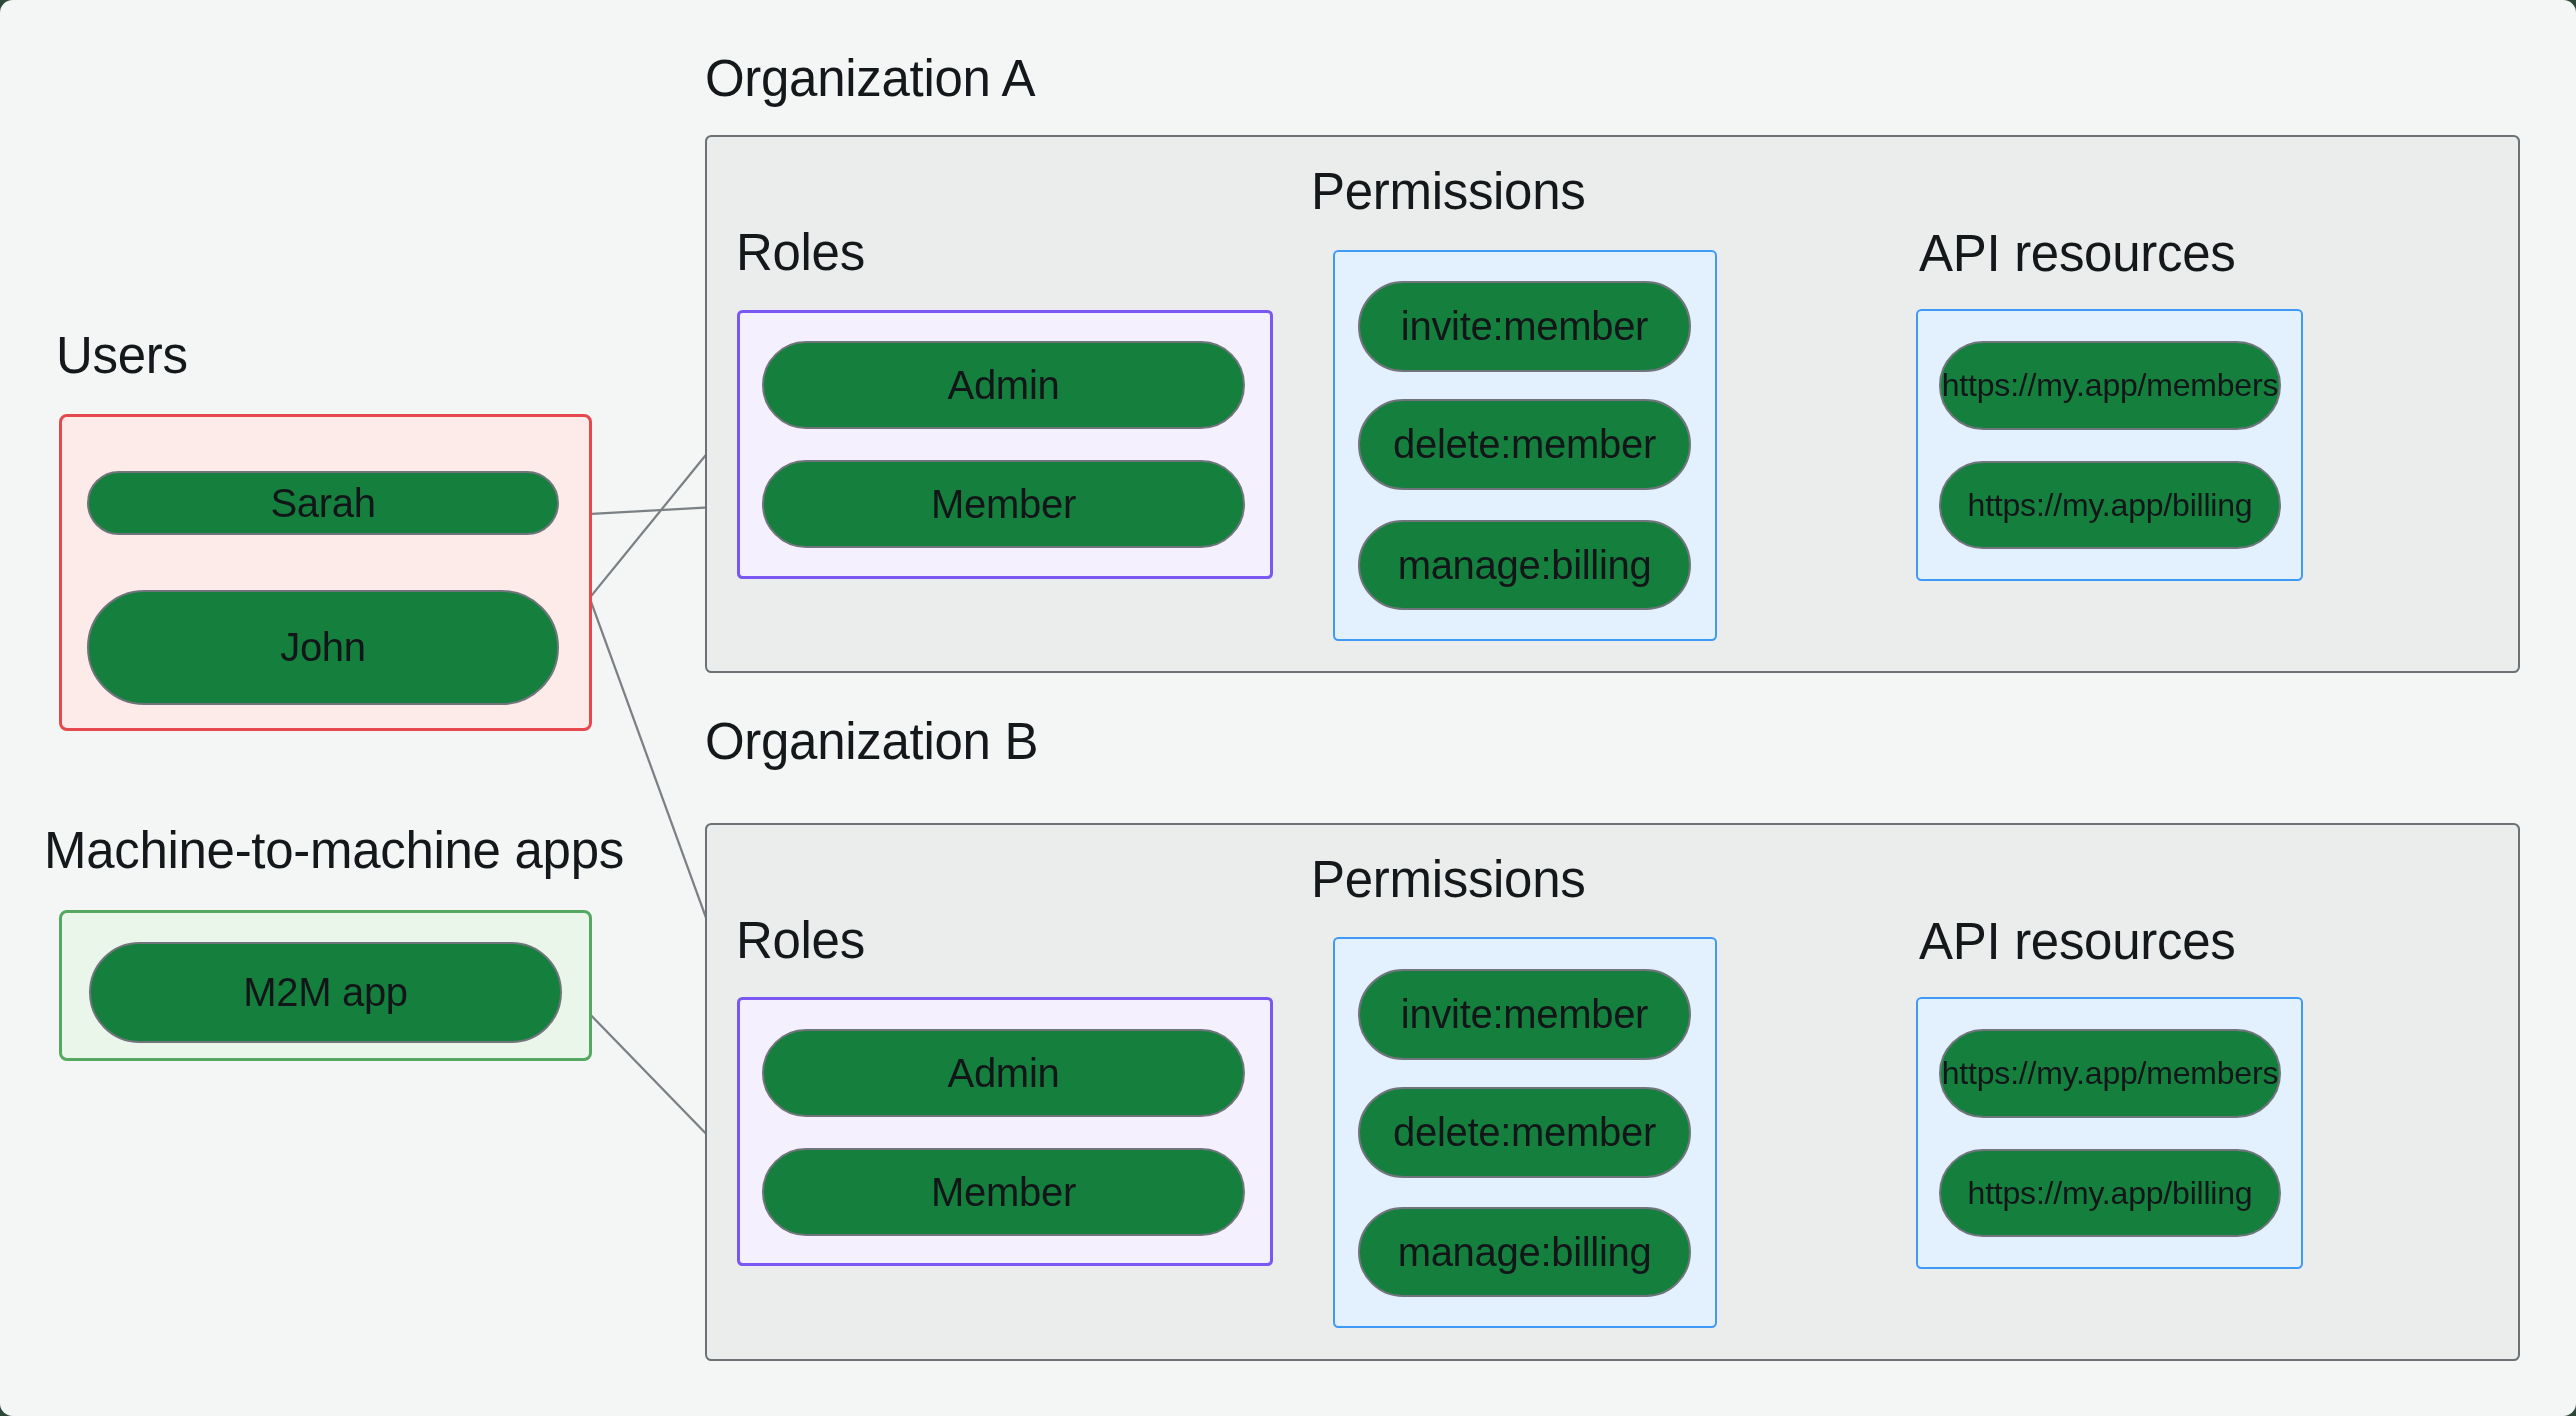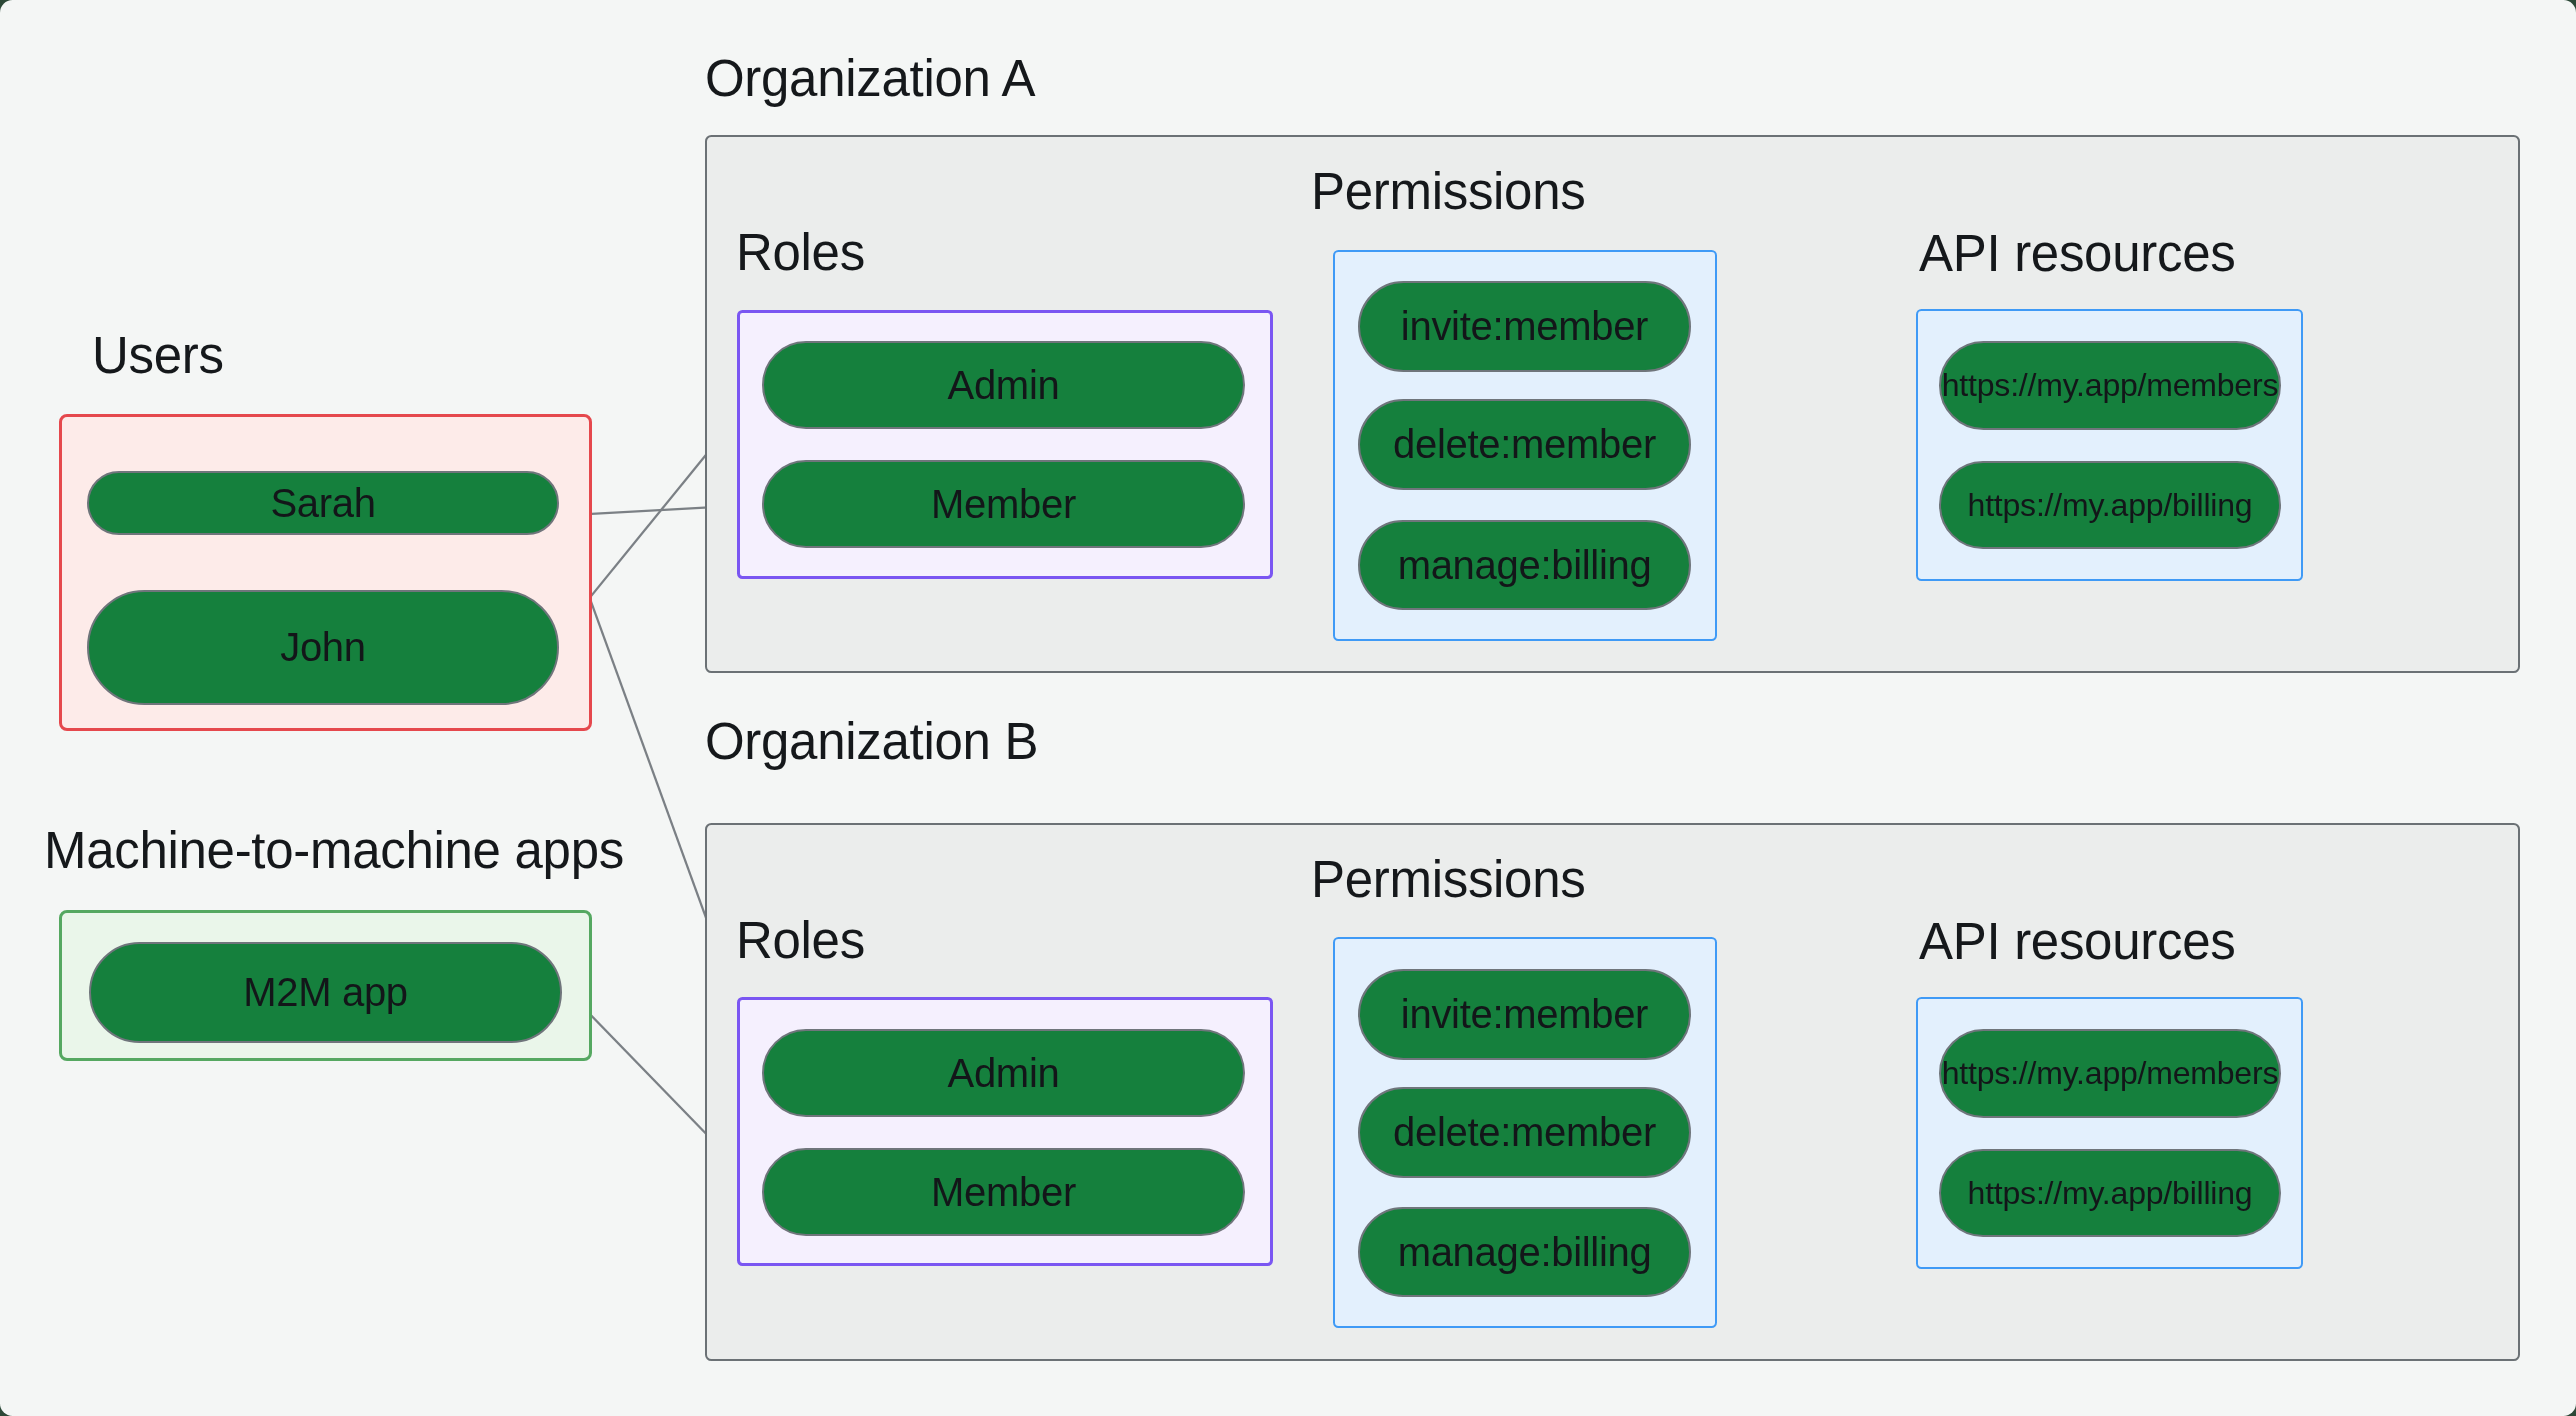--- a/index.html
+++ b/index.html
@@ -52,21 +52,21 @@
     background:#15803d;
     border:2.3px solid #6f757b;
     border-radius:900px;
     display:flex;align-items:center;justify-content:center;
     font-size:40px;letter-spacing:-0.3px;white-space:nowrap;
     color:#131619;
     text-align:right;
   }
   .pill.url{font-size:32px;letter-spacing:-0.2px;}
   
-  #lbl-users{left:56px;top:336px;margin-left:36px;}
+  #lbl-users{left:56px;top:336px;}
   #pill-sarah{left:87px;top:471px;width:472px;height:64px;}
   #pill-john{left:87px;top:590px;width:472px;height:115px;}
   #lbl-m2m{left:44px;top:831px;}
   #pill-m2m{left:89px;top:942px;width:473px;height:101px;}
   
   #orgA-container{top:135px;}
   #lbl-orgA{left:705px;top:59px;}
   #lbl-rolesA{left:736px;top:233px;}
   #rolesA{top:310px;}
   #pill-adminA{left:762px;top:341px;width:483px;height:88px;}

